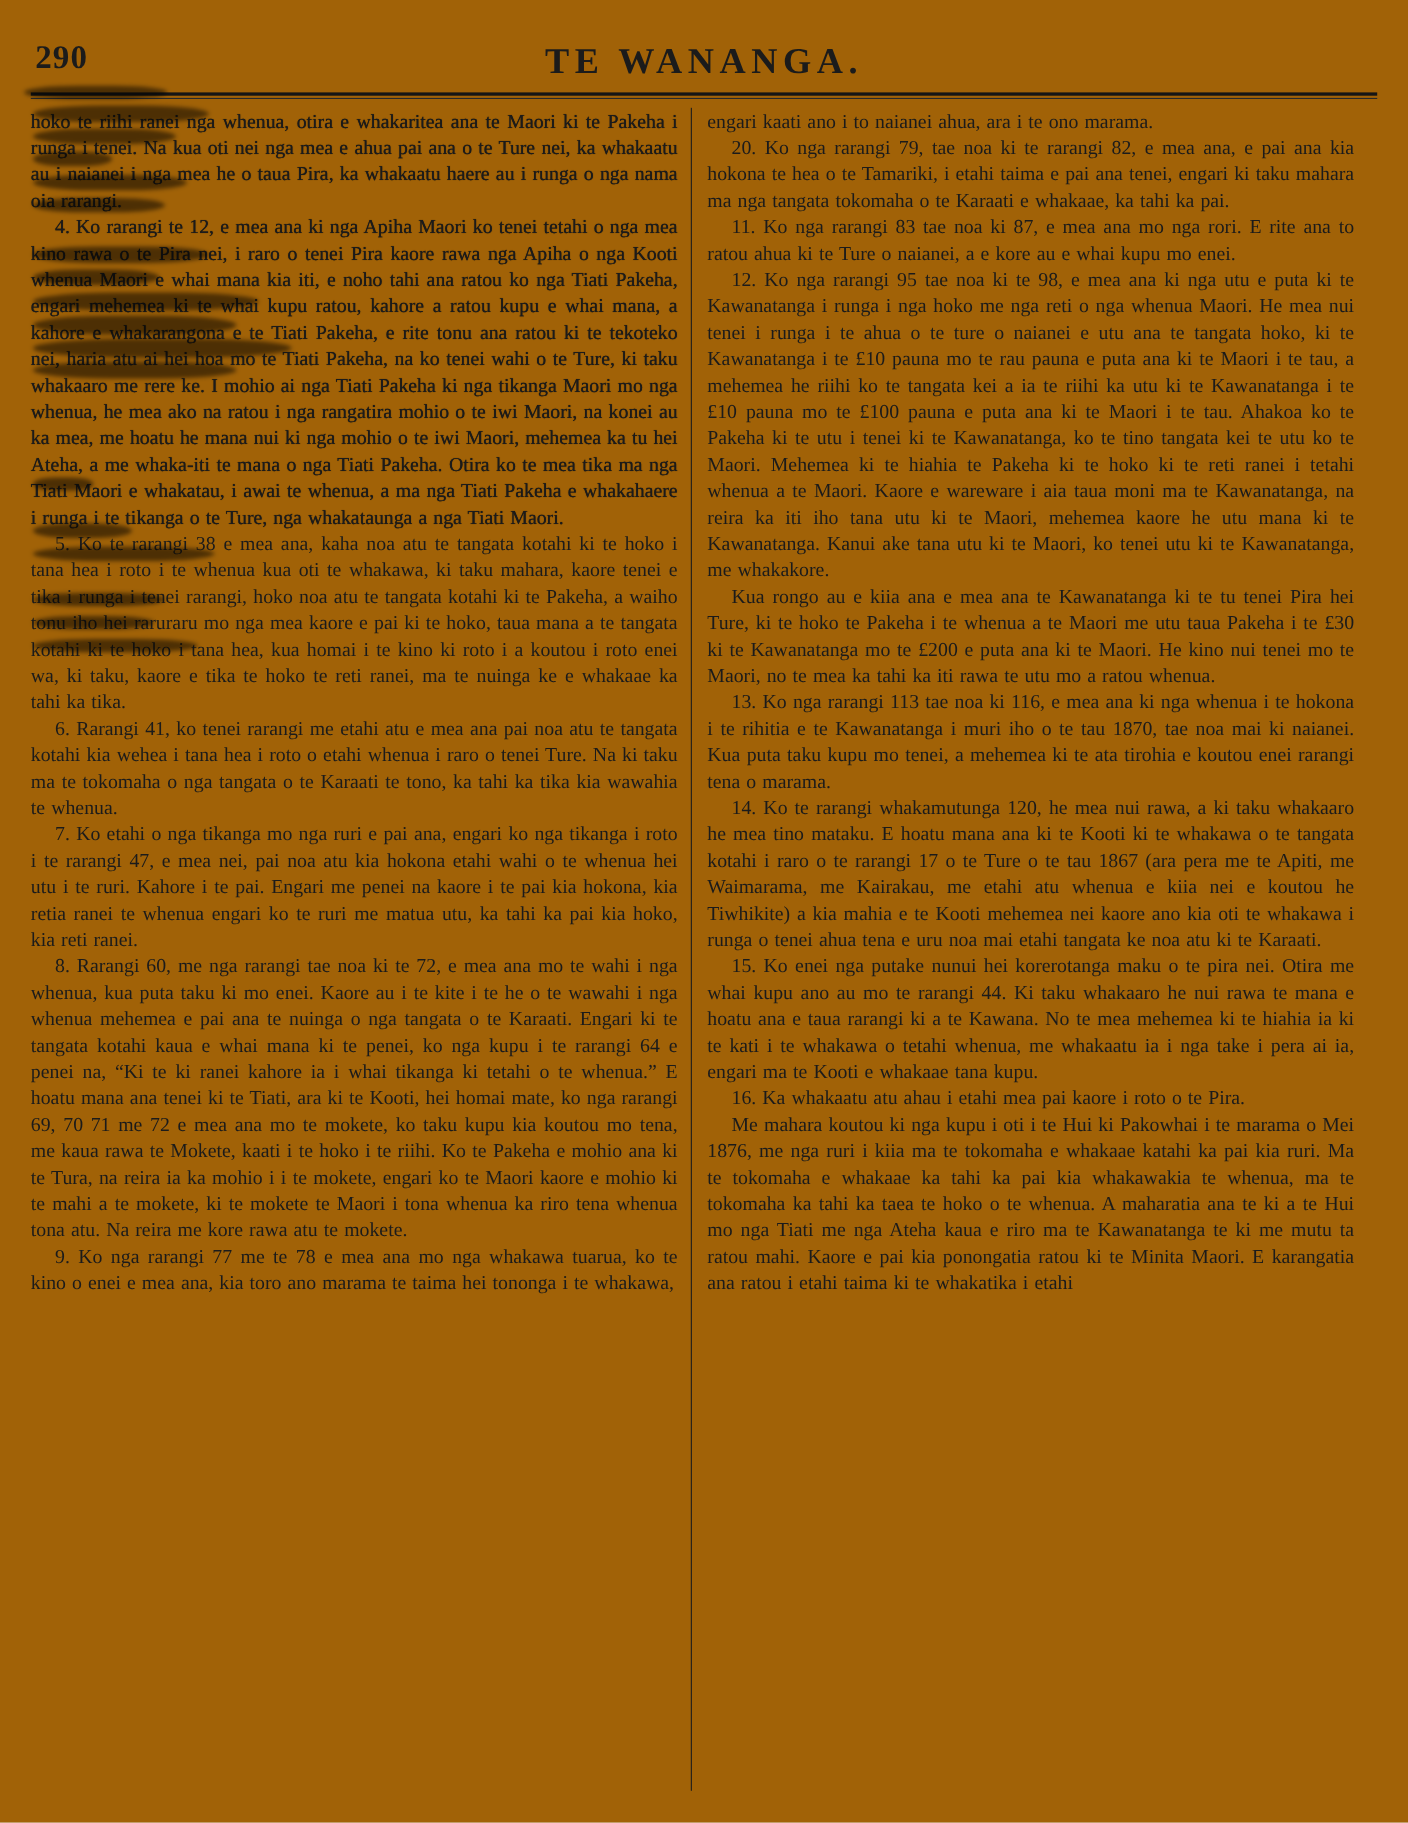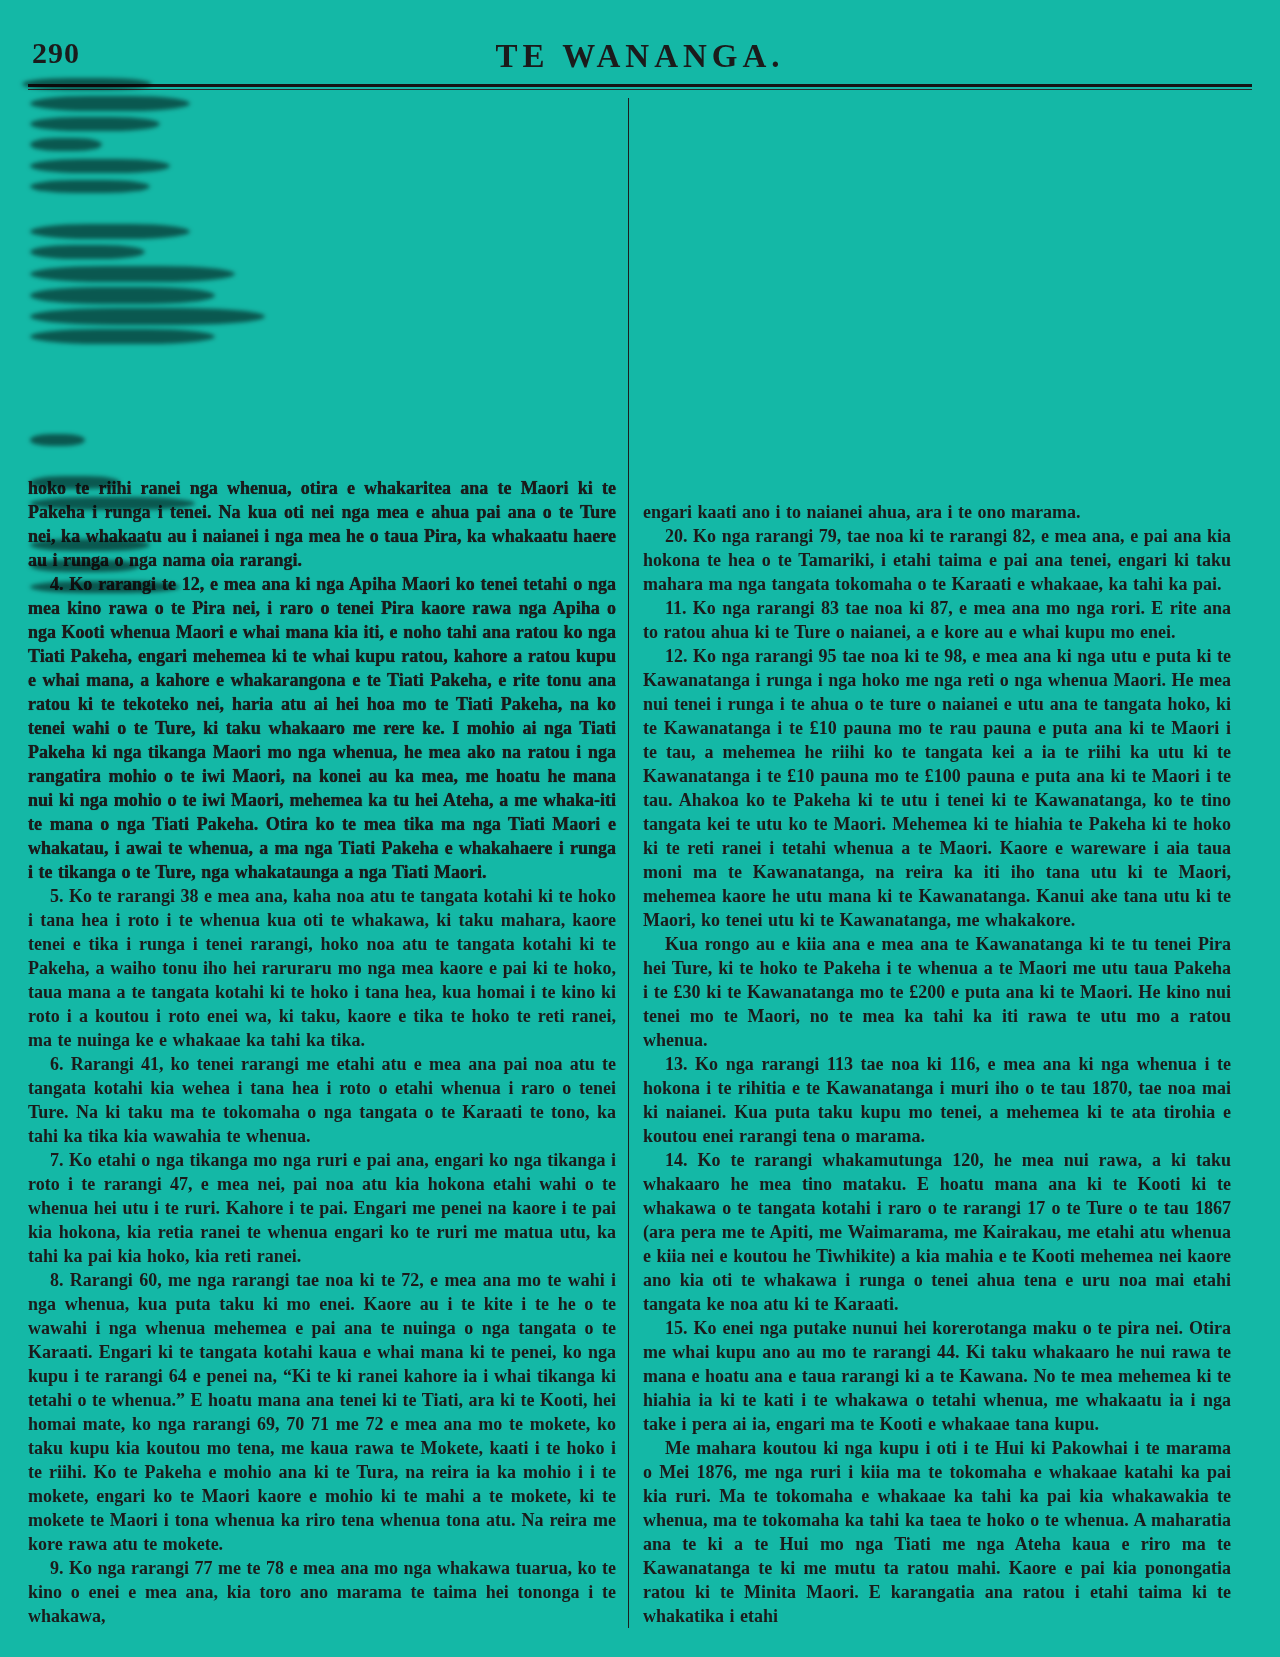--- a/index.html
+++ b/index.html
@@ -5,21 +5,21 @@
   html, body {
     margin: 0;
     padding: 0;
     background: #e8e6e1;
   }
   .page {
     position: relative;
     width: 1280px;
     height: 1657px;
     margin: 0 auto;
-    background: #14b8a6;
+    background: #a16207;
     color: #1b1b1b;
     font-family: "Liberation Serif", "DejaVu Serif", serif;
     overflow: hidden;
     box-sizing: border-box;
     padding: 30px 28px 0 28px;
   }
   
   .masthead {
     position: relative;
     height: 52px;
@@ -51,22 +51,21 @@
     content: "";
     display: block;
     border-top: 1px solid #2a2a2a;
     margin-top: 2px;
   }
   
   .columns {
     display: flex;
     margin-top: 8px;
     min-height: 1530px;
-    align-items: flex-end;
-    font-weight: bold;
+    align-items: flex-start;
   }
   .col {
     width: 588px;
     text-align: justify;
     font-size: 18px;
     line-height: 24px;
   }
   .col-left { padding-right: 12px; }
   .col-right { padding-left: 14px; }
   .divider {
@@ -121,20 +120,21 @@
     <div class="divider"></div>
     <div class="col col-right" id="col-right">
         <p>engari kaati ano i to naianei ahua, ara i te ono marama.</p>
         <p>20. Ko nga rarangi 79, tae noa ki te rarangi 82, e mea ana, e pai ana kia hokona te hea o te Tamariki, i etahi taima e pai ana tenei, engari ki taku mahara ma nga tangata tokomaha o te Karaati e whakaae, ka tahi ka pai.</p>
         <p>11. Ko nga rarangi 83 tae noa ki 87, e mea ana mo nga rori. E rite ana to ratou ahua ki te Ture o naianei, a e kore au e whai kupu mo enei.</p>
         <p>12. Ko nga rarangi 95 tae noa ki te 98, e mea ana ki nga utu e puta ki te Kawanatanga i runga i nga hoko me nga reti o nga whenua Maori. He mea nui tenei i runga i te ahua o te ture o naianei e utu ana te tangata hoko, ki te Kawanatanga i te £10 pauna mo te rau pauna e puta ana ki te Maori i te tau, a mehemea he riihi ko te tangata kei a ia te riihi ka utu ki te Kawanatanga i te £10 pauna mo te £100 pauna e puta ana ki te Maori i te tau. Ahakoa ko te Pakeha ki te utu i tenei ki te Kawanatanga, ko te tino tangata kei te utu ko te Maori. Mehemea ki te hiahia te Pakeha ki te hoko ki te reti ranei i tetahi whenua a te Maori. Kaore e wareware i aia taua moni ma te Kawanatanga, na reira ka iti iho tana utu ki te Maori, mehemea kaore he utu mana ki te Kawanatanga. Kanui ake tana utu ki te Maori, ko tenei utu ki te Kawanatanga, me whakakore.</p>
         <p>Kua rongo au e kiia ana e mea ana te Kawanatanga ki te tu tenei Pira hei Ture, ki te hoko te Pakeha i te whenua a te Maori me utu taua Pakeha i te £30 ki te Kawanatanga mo te £200 e puta ana ki te Maori. He kino nui tenei mo te Maori, no te mea ka tahi ka iti rawa te utu mo a ratou whenua.</p>
         <p>13. Ko nga rarangi 113 tae noa ki 116, e mea ana ki nga whenua i te hokona i te rihitia e te Kawanatanga i muri iho o te tau 1870, tae noa mai ki naianei. Kua puta taku kupu mo tenei, a mehemea ki te ata tirohia e koutou enei rarangi tena o marama.</p>
         <p>14. Ko te rarangi whakamutunga 120, he mea nui rawa, a ki taku whakaaro he mea tino mataku. E hoatu mana ana ki te Kooti ki te whakawa o te tangata kotahi i raro o te rarangi 17 o te Ture o te tau 1867 (ara pera me te Apiti, me Waimarama, me Kairakau, me etahi atu whenua e kiia nei e koutou he Tiwhikite) a kia mahia e te Kooti mehemea nei kaore ano kia oti te whakawa i runga o tenei ahua tena e uru noa mai etahi tangata ke noa atu ki te Karaati.</p>
         <p>15. Ko enei nga putake nunui hei korerotanga maku o te pira nei. Otira me whai kupu ano au mo te rarangi 44. Ki taku whakaaro he nui rawa te mana e hoatu ana e taua rarangi ki a te Kawana. No te mea mehemea ki te hiahia ia ki te kati i te whakawa o tetahi whenua, me whakaatu ia i nga take i pera ai ia, engari ma te Kooti e whakaae tana kupu.</p>
+        <p>16. Ka whakaatu atu ahau i etahi mea pai kaore i roto o te Pira.</p>
         <p>Me mahara koutou ki nga kupu i oti i te Hui ki Pakowhai i te marama o Mei 1876, me nga ruri i kiia ma te tokomaha e whakaae katahi ka pai kia ruri. Ma te tokomaha e whakaae ka tahi ka pai kia whakawakia te whenua, ma te tokomaha ka tahi ka taea te hoko o te whenua. A maharatia ana te ki a te Hui mo nga Tiati me nga Ateha kaua e riro ma te Kawanatanga te ki me mutu ta ratou mahi. Kaore e pai kia ponongatia ratou ki te Minita Maori. E karangatia ana ratou i etahi taima ki te whakatika i etahi</p>
       </div>
   </div>
 
   <div id="blots">
       <div class="blot" style="left: 22px; top: 78px; width: 130px; height: 12px;"></div>
       <div class="blot" style="left: 30px; top: 96px; width: 160px; height: 15px;"></div>
       <div class="blot" style="left: 30px; top: 117px; width: 130px; height: 14px;"></div>
       <div class="blot" style="left: 30px; top: 138px; width: 72px; height: 13px;"></div>
       <div class="blot" style="left: 30px; top: 159px; width: 140px; height: 14px;"></div>

